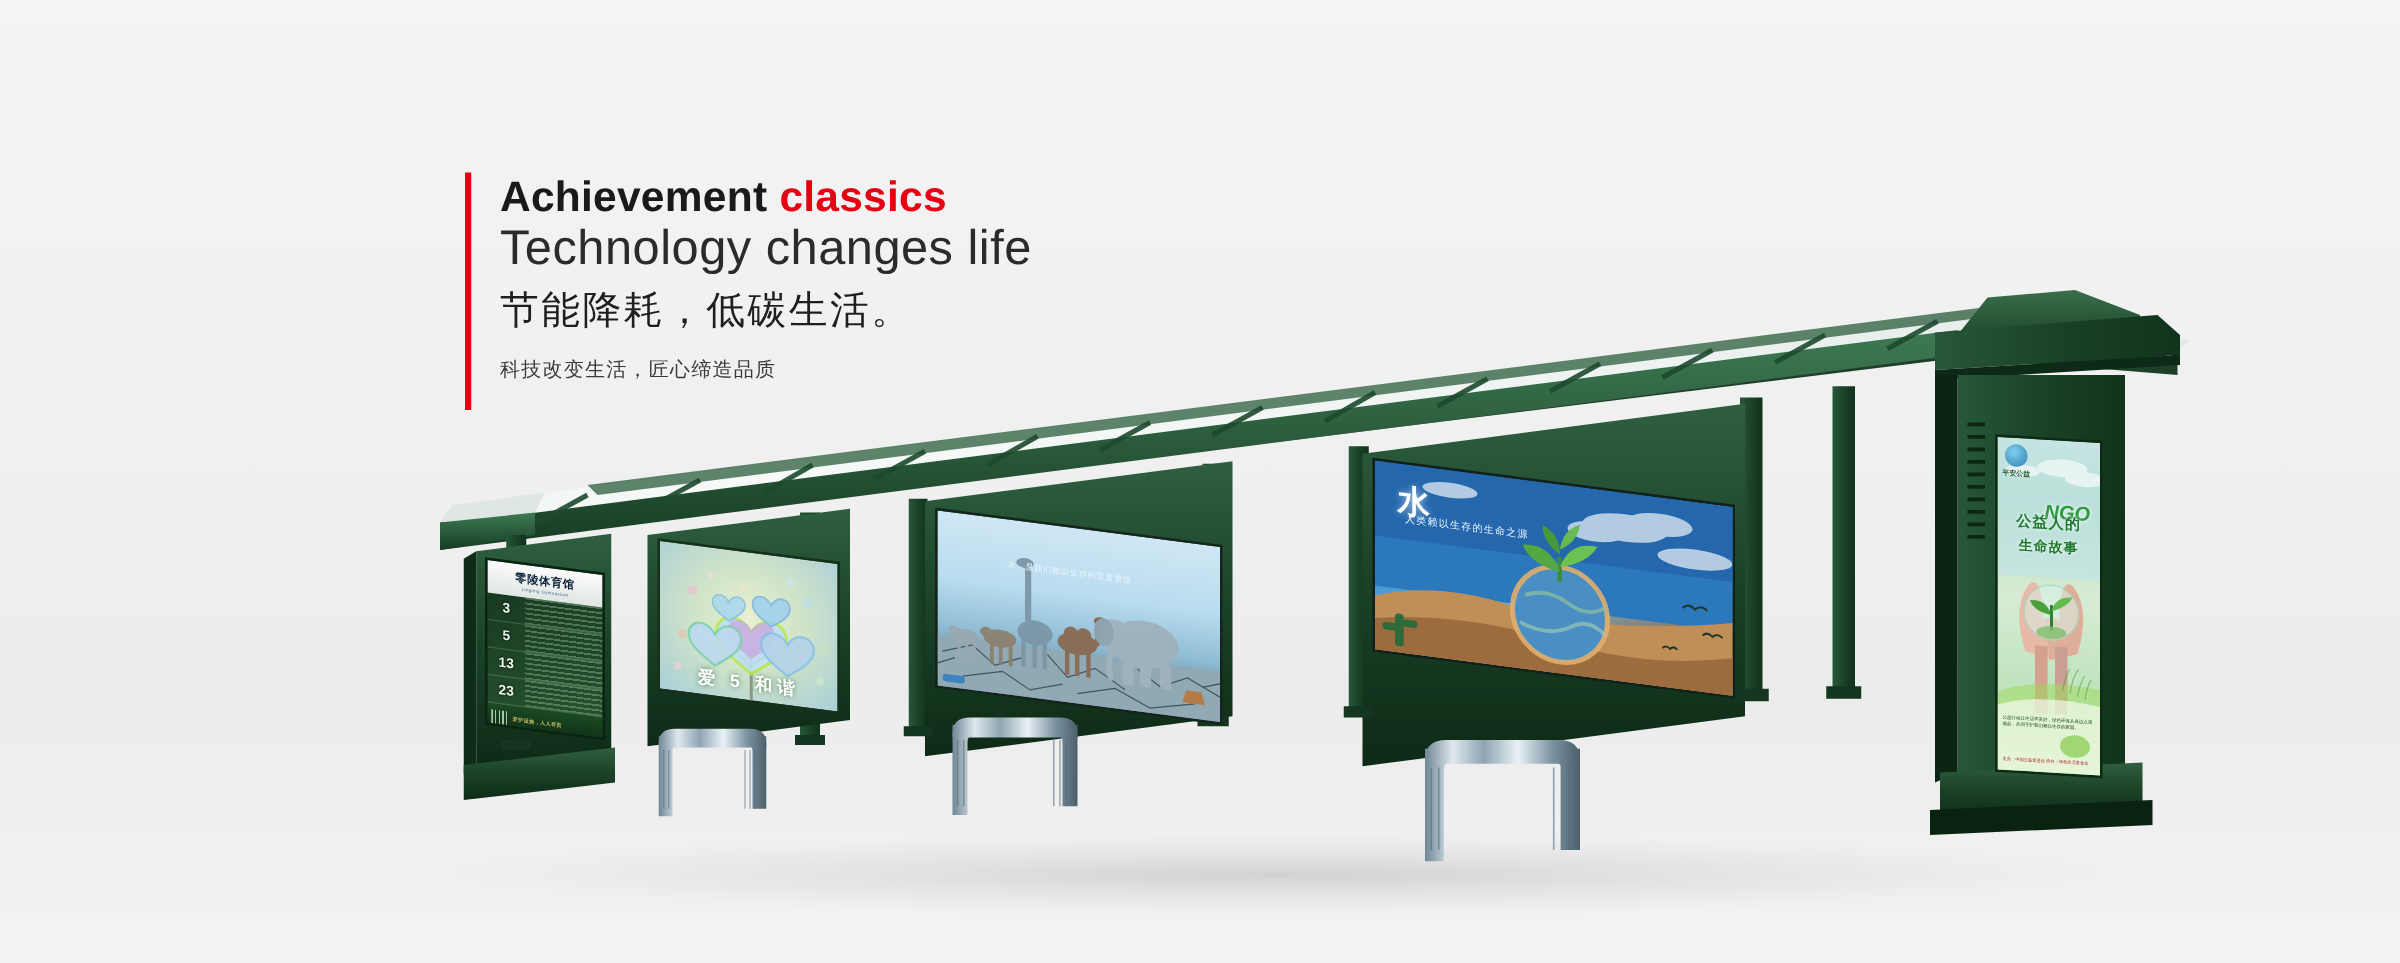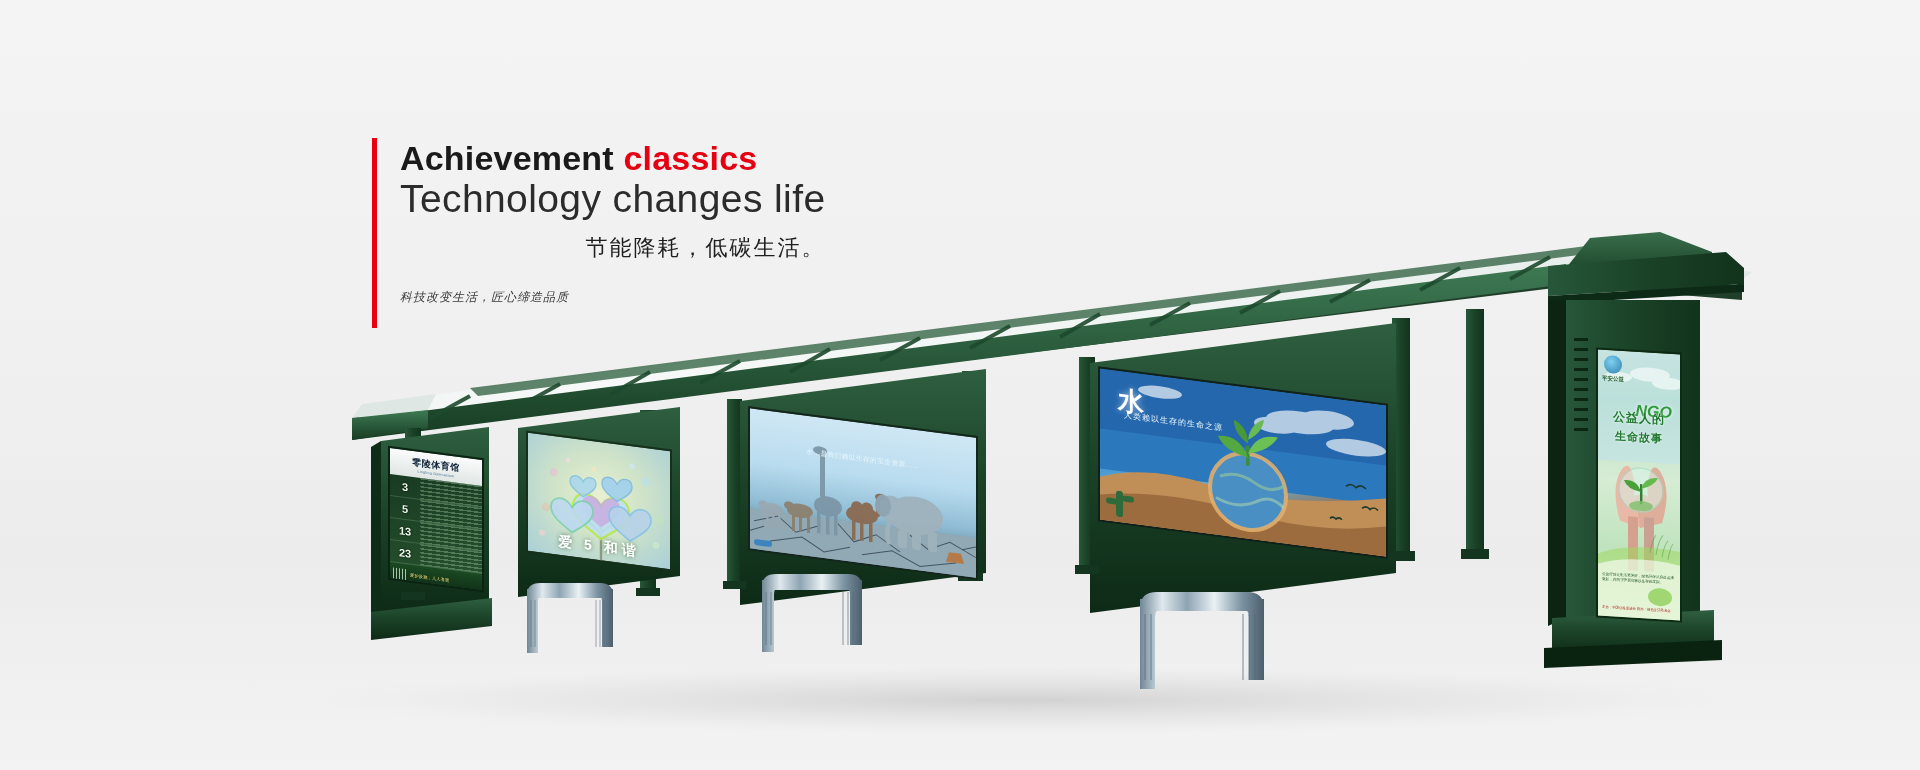--- a/index.html
+++ b/index.html
@@ -30,26 +30,26 @@
   .h1 {
     font-size: 34px; font-weight: bold; letter-spacing: .2px;
     line-height: 40px; color: #1a1a1a; white-space: nowrap;
   }
   .h1 .accent { color: #e60012; margin-top: 28px; }
   .h2 {
     font-size: 39px; font-weight: 400; line-height: 42px;
     color: #2b2b2b; letter-spacing: .4px; white-space: nowrap;
   }
   .h3 {
-    font-size: 22px; line-height: 56px; color: #1f1f1f;
-    letter-spacing: 2px; white-space: nowrap; text-align: right;
+    font-size: 31px; line-height: 56px; color: #1f1f1f;
+    letter-spacing: 2px; white-space: nowrap;
   }
   .h4 {
-    font-size: 12px; line-height: 30px; color: #3a3a3a;
-    letter-spacing: 1px; white-space: nowrap; padding-top: 6px; font-style: italic;
+    font-size: 16px; line-height: 30px; color: #3a3a3a;
+    letter-spacing: 1px; white-space: nowrap; padding-top: 6px;
   }
 
   
   #shelter { position: absolute; left: 0; top: 0; width: 1920px; height: 770px; }
   #shelter svg { display:block; }
 
   
   .poster { position: absolute; overflow: hidden; }
 
   

